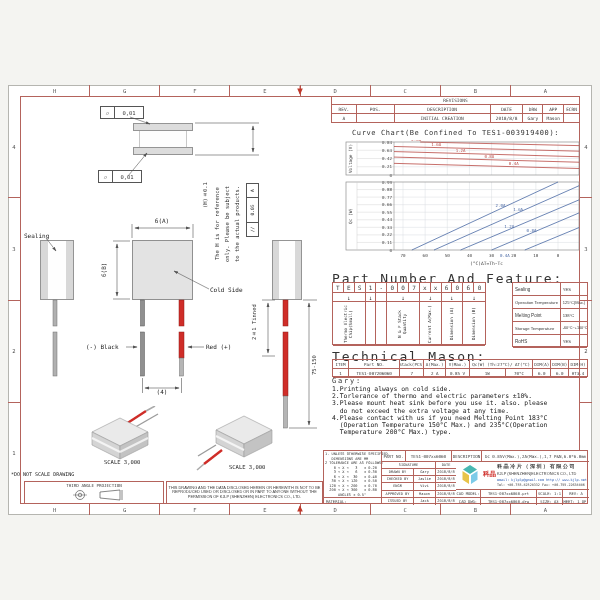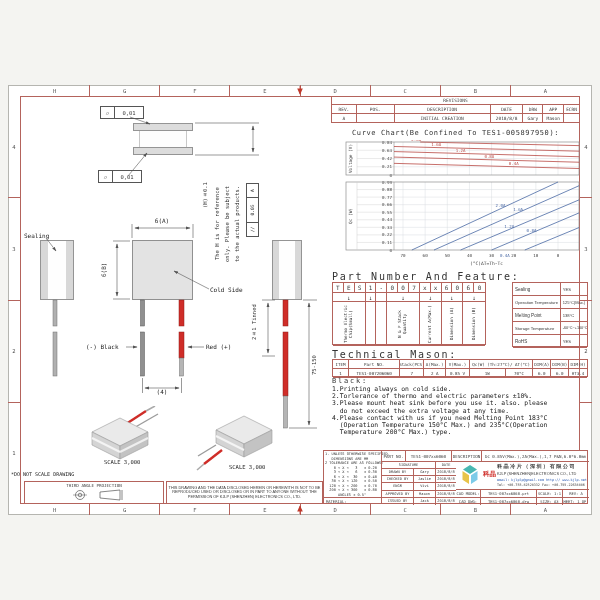--- a/index.html
+++ b/index.html
@@ -14,21 +14,21 @@
   .strip-h .gcell{border-right:1px solid #b4635c;}
   .strip-h .gcell:last-child{border-right:none;}
   .strip-v .gcell{border-bottom:1px solid #b4635c;}
   .strip-v .gcell:last-child{border-bottom:none;}
   .rtab{position:absolute;box-sizing:border-box;border:1px solid #b4635c;}
   .rtab *{box-sizing:border-box;}
   .row{display:flex;width:100%;}
   .c{border-right:1px solid #b4635c;border-bottom:1px solid #b4635c;display:flex;align-items:center;justify-content:center;overflow:hidden;white-space:nowrap;}
   .c:last-child{border-right:none;}
   .rl .c{justify-content:flex-start;padding-left:2px;}
-  .hd{font-size:10px;letter-spacing:1.8px;color:#333;position:absolute;white-space:nowrap;}
+  .hd{font-size:13px;letter-spacing:1.8px;color:#333;position:absolute;white-space:nowrap;}
   .vtext{writing-mode:vertical-rl;transform:rotate(180deg);text-align:center;position:absolute;
     font-size:5.5px;color:#333;line-height:1;white-space:nowrap;}
   .shape{position:absolute;box-sizing:border-box;}
   .lbl{position:absolute;font-size:6px;color:#222;white-space:nowrap;}
   .fcf{position:absolute;display:flex;border:0.5px solid #555;background:#fff;font-size:5.5px;height:11px;align-items:stretch;}
   .fcf span{display:flex;align-items:center;justify-content:center;}
   #notes-body{position:absolute;white-space:pre;font-size:6.4px;line-height:7.2px;color:#222;}
   .tiny{font-size:3.6px;line-height:4.5px;white-space:pre;color:#333;}
   svg{display:block;}
   #chart-svg text{font-family:"DejaVu Sans Mono",monospace;}
@@ -90,21 +90,21 @@
     <div class="c" style="width:25px">A</div>
     <div class="c" style="width:38px"></div>
     <div class="c" style="width:97px">INITIAL CREATION</div>
     <div class="c" style="width:33px">2018/8/8</div>
     <div class="c" style="width:20px">Gary</div>
     <div class="c" style="width:21px">Mason</div>
     <div class="c" style="width:15px"></div>
   </div>
 </div>
 
-<div class="hd" style="left:352px;top:129px;font-size:7px;letter-spacing:0.6px">Curve Chart(Be Confined To TES1-005897950):</div>
+<div class="hd" style="left:352px;top:129px;font-size:7px;letter-spacing:0.6px">Curve Chart(Be Confined To TES1-003919400):</div>
 <svg id="chart-svg" viewBox="0 0 240 128" style="position:absolute;left:344px;top:140px;width:240px;height:128px">
     <line x1="59" y1="2" x2="59" y2="35" stroke="#d9dde0" stroke-width="0.5"></line>
     <line x1="81.14285714285714" y1="2" x2="81.14285714285714" y2="35" stroke="#d9dde0" stroke-width="0.5"></line>
     <line x1="103.28571428571429" y1="2" x2="103.28571428571429" y2="35" stroke="#d9dde0" stroke-width="0.5"></line>
     <line x1="125.42857142857143" y1="2" x2="125.42857142857143" y2="35" stroke="#d9dde0" stroke-width="0.5"></line>
     <line x1="147.57142857142858" y1="2" x2="147.57142857142858" y2="35" stroke="#d9dde0" stroke-width="0.5"></line>
     <line x1="169.71428571428572" y1="2" x2="169.71428571428572" y2="35" stroke="#d9dde0" stroke-width="0.5"></line>
     <line x1="191.85714285714286" y1="2" x2="191.85714285714286" y2="35" stroke="#d9dde0" stroke-width="0.5"></line>
     <line x1="214" y1="2" x2="214" y2="35" stroke="#d9dde0" stroke-width="0.5"></line>
     <text x="48" y="3.5" text-anchor="end" font-size="4.2" fill="#444">0.84</text>
@@ -283,21 +283,21 @@
     <div class="c" style="width:22px">2 A</div>
     <div class="c" style="width:24px">0.85 V</div>
     <div class="c" style="width:36px">1W</div>
     <div class="c" style="width:28px">70°C</div>
     <div class="c" style="width:18px">6.0</div>
     <div class="c" style="width:18px">6.0</div>
     <div class="c" style="width:18px">HT3.4</div>
   </div>
 </div>
 
-<div class="hd" style="left:332px;top:377px;font-size:7px">Black:</div>
+<div class="hd" style="left:332px;top:377px;font-size:7px">Gary:</div>
 <div id="notes-body" style="left:332px;top:386px">1.Printing always on cold side.
 2.Torlerance of thermo and electric parameters ±10%.
 3.Please mount heat sink before you use it. also. please
   do not exceed the extra voltage at any time.
 4.Please contact with us if you need Melting Point 183°C
   (Operation Temperature 150°C Max.) and 235°C(Operation
   Temperature 200°C Max.) type.</div>
 
 <div class="shape" style="left:133px;top:123px;width:60px;height:8px;background:#dcdcdc;border:0.5px solid #949494"></div>
 <div class="shape" style="left:139px;top:131px;width:48px;height:16px;background:#fdfdfd;border-left:1px solid #c8c8c8;border-right:1px solid #c8c8c8"></div>

